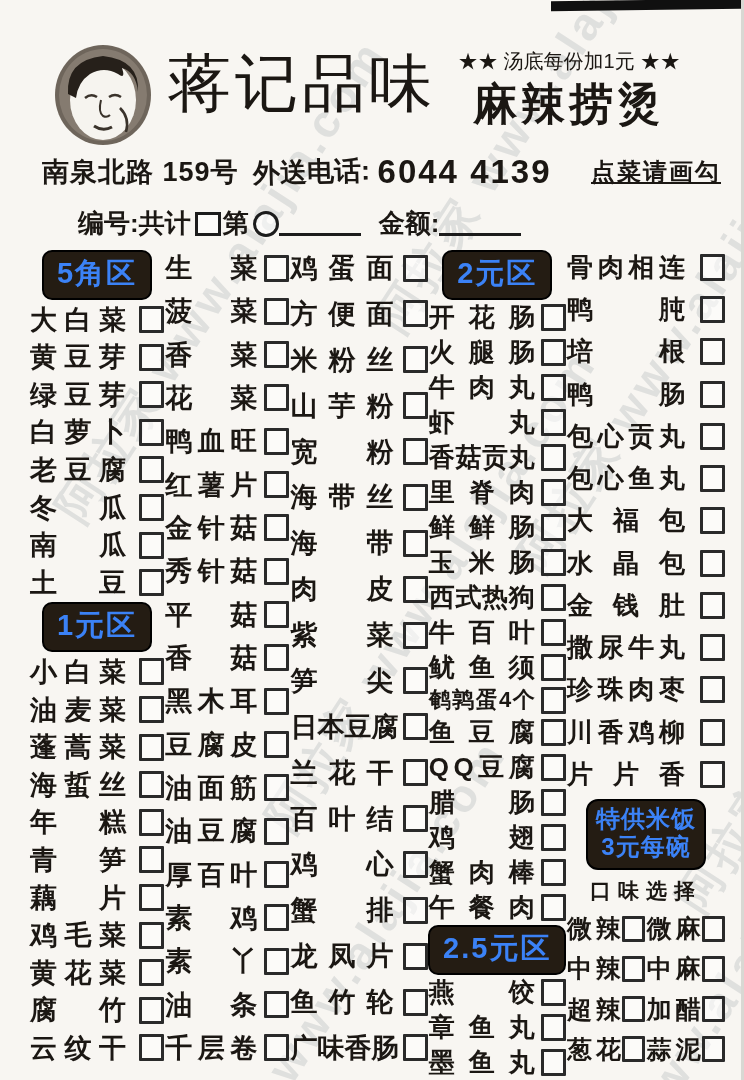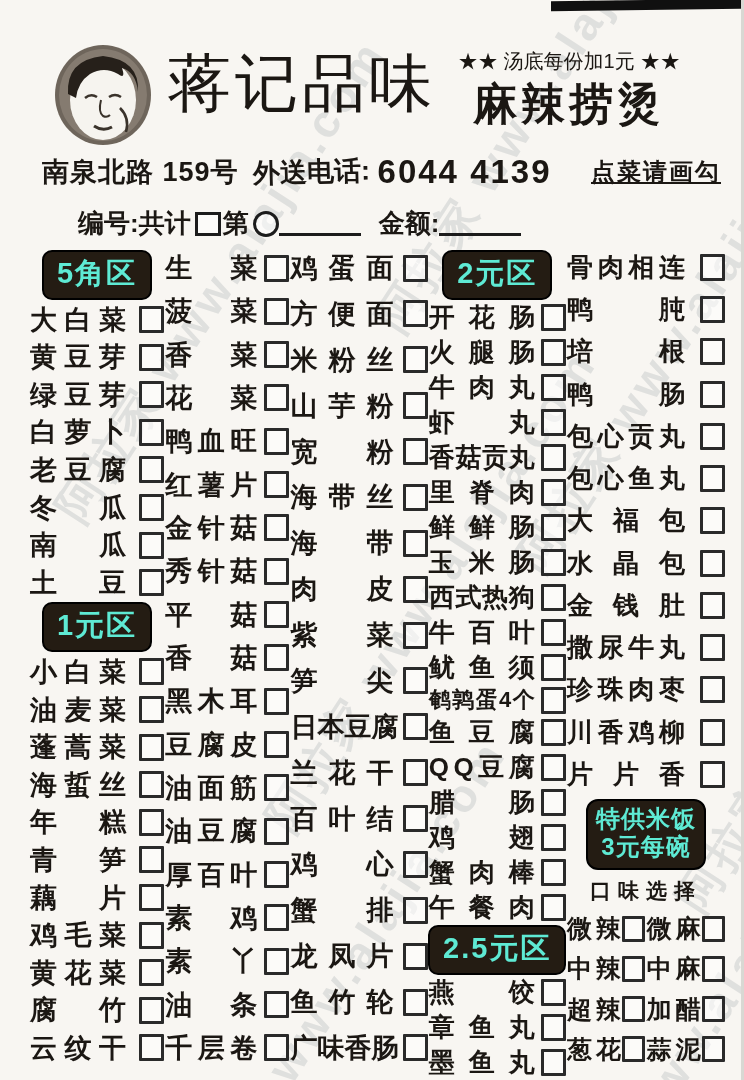--- a/index.html
+++ b/index.html
@@ -52,21 +52,21 @@
   .c4 { width: 137px; } .c5 { width: 158px; }
   .item { display: flex; align-items: center; justify-content: space-between; }
   .nm { display: flex; justify-content: space-between; align-items: baseline;
     font-weight: 700; font-size: 27px; color: var(--ink, #1b1713); }
   .c1 .nm { width: 96px; } .c2 .nm { width: 92px; } .c3 .nm { width: 103px; }
   .c4 .nm { width: 106px; font-size: 26px; } .c5 .nm { width: 118px; font-size: 26px; }
   .nm.sm { font-size: 22px; }
   .box { flex: 0 0 auto; width: 25px; height: 27px; border: 3px solid #2a2a2a;
     border-radius: 1px; background: rgba(255,255,255,.55); }
   .brow { display: flex; justify-content: center; }
-  .badge { display: inline-block; background: var(--badge, #241c13); color: #5eead4;
+  .badge { display: inline-block; background: var(--badge, #241c13); color: #3b82f6;
     font-weight: 800; font-size: 29px; letter-spacing: 2px; padding: 2px 13px 4px;
     border-radius: 10px; border: 2px solid #000; white-space: nowrap; }
   .badge2 { font-size: 24px; line-height: 1.18; text-align: center; padding: 4px 8px 6px;
     border-radius: 12px; letter-spacing: 1px; }
   .ftitle { font-size: 21px; font-weight: 800; letter-spacing: 7px; text-align: center;
     white-space: nowrap; }
   .pair { display: flex; align-items: center; justify-content: space-between; }
   .nm2 { display: flex; justify-content: space-between; width: 54px;
     font-size: 25px; font-weight: 700; }
   .pair .box { width: 23px; height: 26px; }

